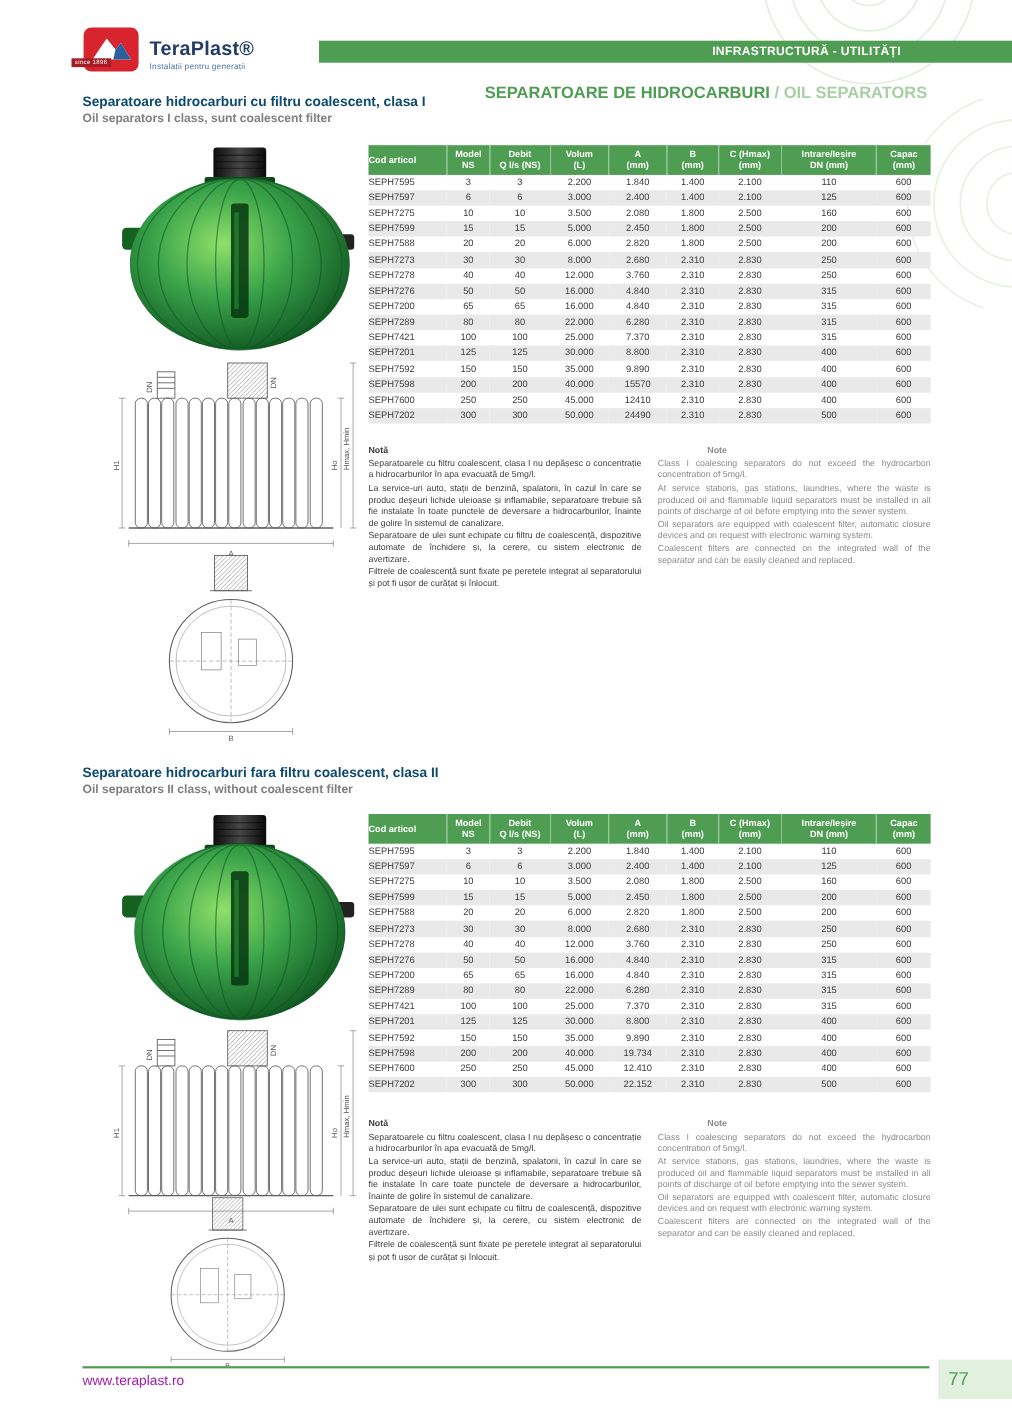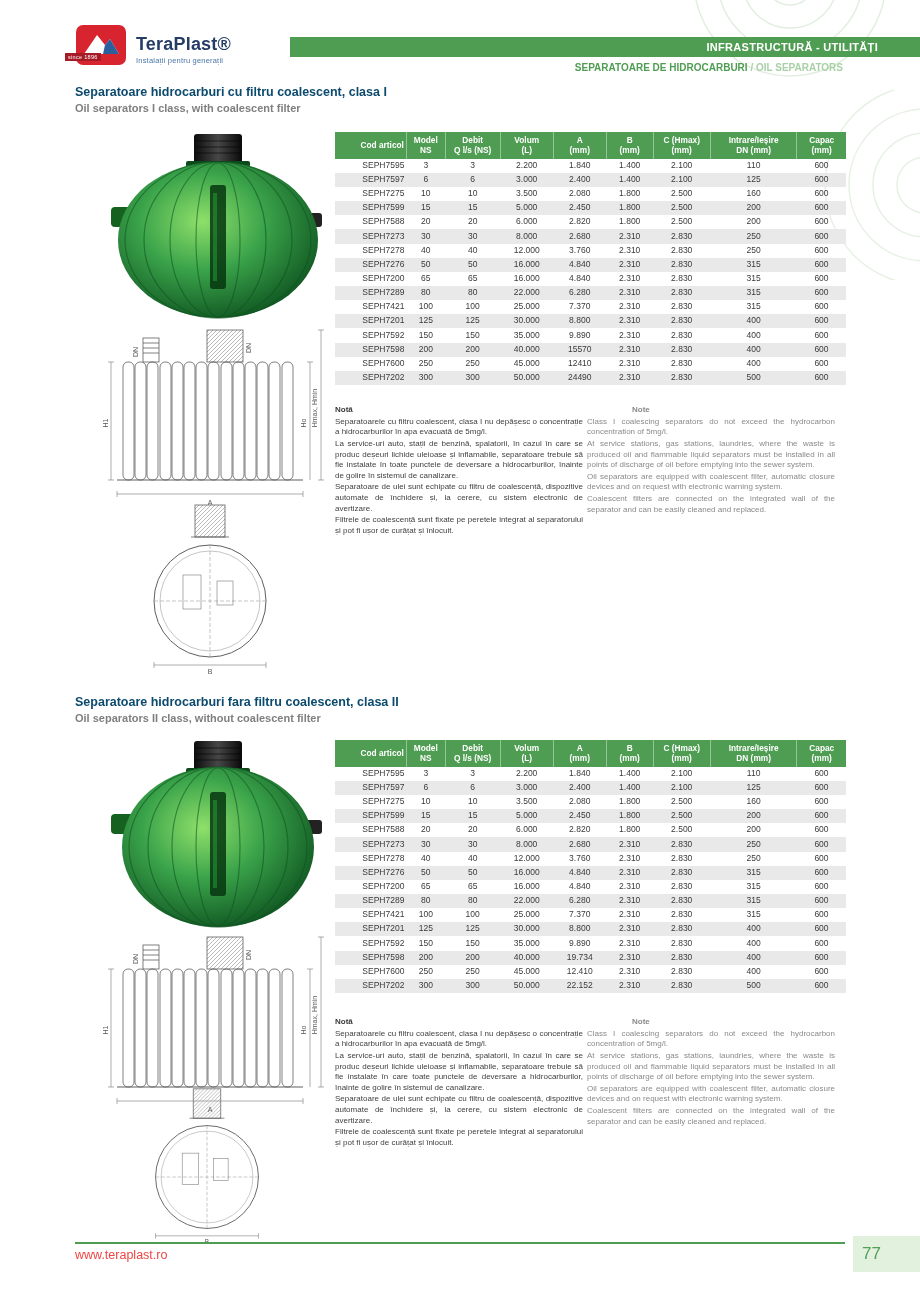--- a/index.html
+++ b/index.html
@@ -15,24 +15,24 @@
   .logo-mark { position:relative; width:52px; height:44px; }
   .since-ribbon {
     position:absolute; left:-10px; top:29px; background:#a61c26; color:#fff;
     font-size:5.5px; padding:1px 3px; letter-spacing:.3px;
   }
   .brand-name { font-size:18px; font-weight:bold; color:#253d66; letter-spacing:.2px; margin-top:6px; }
   .brand-tagline { font-size:7.5px; color:#4a76a8; margin-top:1px; letter-spacing:.2px; }
 
   .cat-bar {
     position:absolute; left:290px; right:0; top:37px; height:20px; background:#4f9d52;
-    display:flex; align-items:center; justify-content:flex-end; padding-right:42px;
+    display:flex; align-items:center; justify-content:flex-end; padding-right:101px;
     color:#fff; font-weight:bold; font-size:11px; letter-spacing:.3px; box-sizing:border-box;
   }
-  .subcat { position:absolute; right:77px; top:62px; font-size:10px; font-weight:bold; }
+  .subcat { position:absolute; right:77px; top:76px; font-size:15px; font-weight:bold; }
   .subcat-ro { color:#4f9d52; }
   .subcat-en { color:#a8d0a6; }
 
   
   .section { position:absolute; left:75px; width:770px; }
   .sec1 { top:85px; height:600px; }
   .sec2 { top:695px; height:535px; }
   .sec-title { position:absolute; left:0; top:0; color:#0c4a6e; font-weight:bold; font-size:12.5px; }
   .sec-subtitle { position:absolute; left:0; top:17px; color:#7f7f7f; font-weight:bold; font-size:11px; }
 
@@ -48,37 +48,37 @@
   .spec-table th {
     background:#4f9d52; color:#fff; font-weight:bold; font-size:8.3px; line-height:1.25;
     padding:3px 2px; text-align:center; vertical-align:middle;
     border-right:1px solid rgba(255,255,255,.4);
   }
   .spec-table th:last-child { border-right:none; }
   .spec-table td {
     text-align:center; padding:2.2px 2px; color:#3a3a3a; line-height:1.15;
   }
   .spec-table tbody tr:nth-child(even) td { background:#e9e9e9; }
-  .spec-table th:first-child, .spec-table td:first-child { text-align:right; padding-left:24px; }
+  .spec-table th:first-child, .spec-table td:first-child { text-align:left; padding-left:0; }
 
   
-  .notes { position:absolute; left:260px; width:511px; display:flex; gap:4px; }
+  .notes { position:absolute; left:260px; width:511px; display:flex; gap:15px; }
   .sec1 .notes { top:320px; }
   .sec2 .notes { top:322px; }
   .note-col { width:248px; }
   .note-title { font-size:9px; font-weight:bold; margin:0 0 3px 0; }
   .note-col p { font-size:8px; line-height:1.33; margin:0 0 1px 0; text-align:justify; }
   .note-ro .note-title { color:#3a3a3a; }
   .note-ro p { color:#3f3f3f; }
   .note-en .note-title { color:#8a8a8a;margin-left:45px; }
   .note-en p { color:#8a8a8a; }
 
   
   .footer-line { position:absolute; left:75px; top:1242px; width:770px; height:2px; background:#4f9d52; z-index:1; }
-  .website { position:absolute; left:75px; top:1248px; font-size:12.5px; color:#ef4444; z-index:1; text-decoration:none; }
+  .website { position:absolute; left:75px; top:1248px; font-size:12.5px; color:#a21caf; z-index:1; text-decoration:none; }
   .pagenum-band { position:absolute; left:853px; top:1236px; width:67px; height:36px; background:#e2f0de; z-index:0; }
   .pagenum { position:absolute; left:862px; top:1244px; font-size:17px; color:#53a058; z-index:1; }
 
   svg text { font-family:"Liberation Sans", sans-serif; }
 </style>
 </head>
 <body>
 
 <svg width="0" height="0" style="position:absolute" aria-hidden="true">
   <defs>
@@ -134,21 +134,21 @@
 
   <div class="cat-bar layer">
     <span>INFRASTRUCTURĂ - UTILITĂȚI</span>
   </div>
   <div class="subcat layer">
     <span class="subcat-ro">SEPARATOARE DE HIDROCARBURI</span><span class="subcat-en"> / OIL SEPARATORS</span>
   </div>
 
   <div class="section sec1 layer">
     <div class="sec-title">Separatoare hidrocarburi cu filtru coalescent, clasa I</div>
-    <div class="sec-subtitle">Oil separators I class, with coalescent filter</div>
+    <div class="sec-subtitle">Oil separators I class, sunt coalescent filter</div>
 
     <div class="img-box" style="left:35px;top:48px;width:215px;height:190px">
       <svg viewBox="0 0 215 190" width="215" height="190">
         <rect x="84" y="1" width="48" height="30" rx="3" fill="url(#capGrad)"></rect>
         <g stroke="#000" stroke-width="1" opacity="0.55">
           <line x1="86" y1="8" x2="130" y2="8"></line>
             <line x1="86" y1="14" x2="130" y2="14"></line>
             <line x1="86" y1="20" x2="130" y2="20"></line>
         </g>
         <rect x="76" y="28" width="64" height="9" rx="2" fill="#0d4a1b"></rect>

